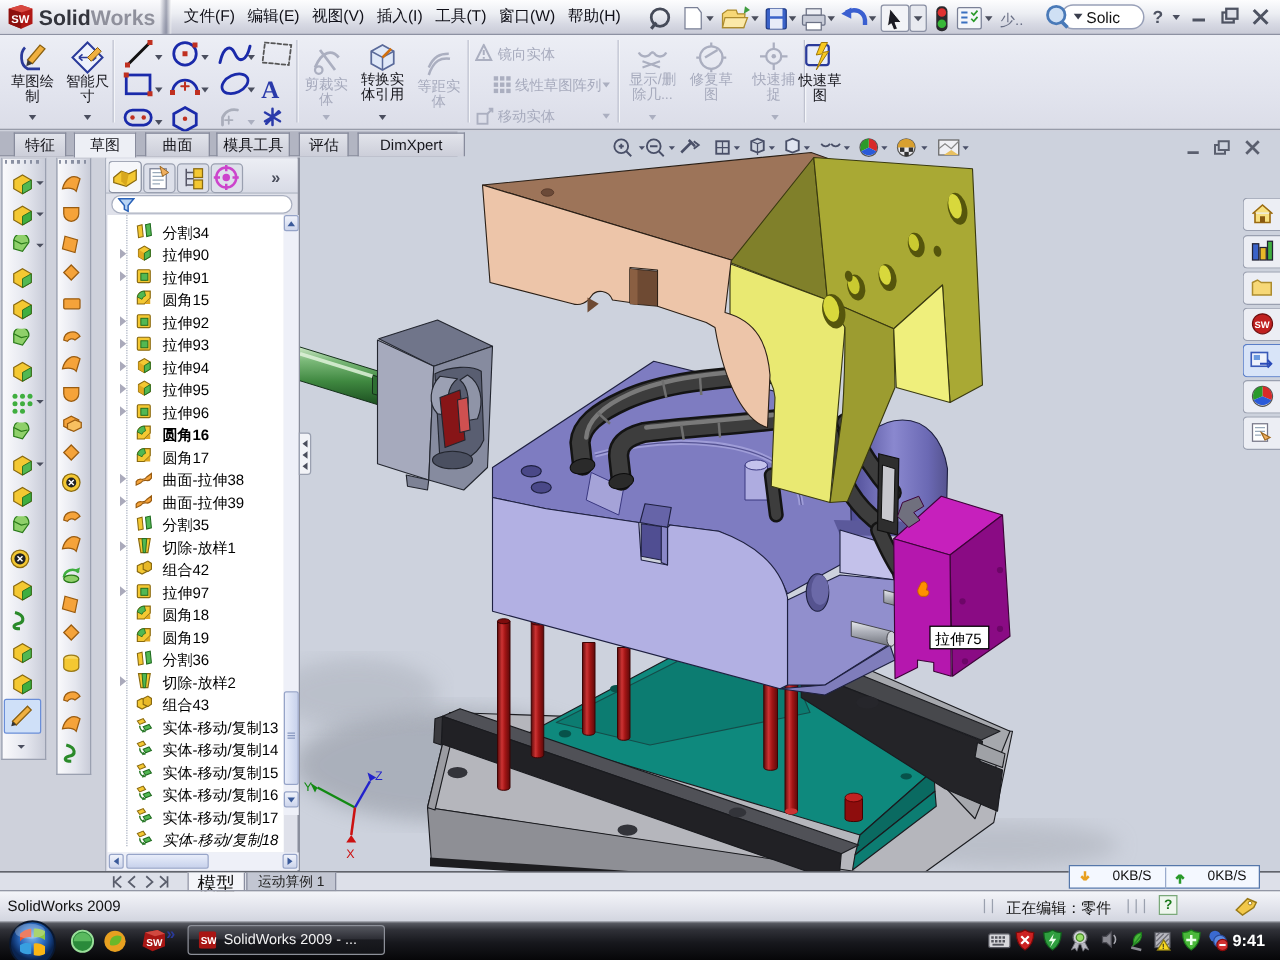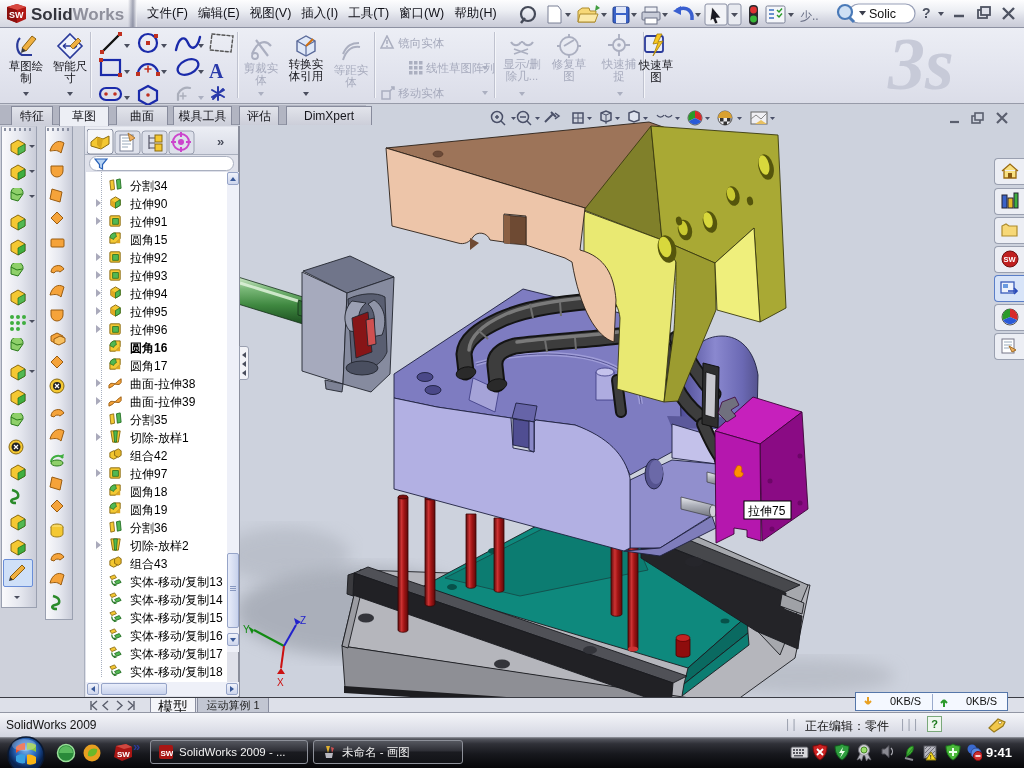--- a/index.html
+++ b/index.html
@@ -441,21 +441,21 @@
 <path d="M4,20 C8,8 14,6 21,7 M4,14 C8,5 13,3 20,3" stroke="#abafc0" stroke-width="2" fill="none"></path>
 </svg>
 等距实<br>体</div>
 
 <div class="cmbtn dis" style="left:380px;top:7px;width:110px;text-align:left;">
 <svg width="15" height="15" style="vertical-align:-3px" xmlns="http://www.w3.org/2000/svg">
         <path d="M7,1 L13,13 L1,13 Z" fill="none" stroke="#abafc0" stroke-width="1.6"></path>
         <path d="M7,5 v4 M7,10.5 v1.5" stroke="#abafc0" stroke-width="1.6"></path>
       </svg>
 镜向实体</div>
-<div class="cmbtn dis" style="left:380px;top:32px;width:115px;text-align:right;">
+<div class="cmbtn dis" style="left:380px;top:32px;width:115px;text-align:center;">
 <svg width="15" height="15" style="vertical-align:-3px" xmlns="http://www.w3.org/2000/svg">
         <g fill="#abafc0">
           <rect x="1" y="1" width="3.5" height="3.5"></rect>
           <rect x="6" y="1" width="3.5" height="3.5"></rect>
           <rect x="11" y="1" width="3.5" height="3.5"></rect>
           <rect x="1" y="6" width="3.5" height="3.5"></rect>
           <rect x="6" y="6" width="3.5" height="3.5"></rect>
           <rect x="11" y="6" width="3.5" height="3.5"></rect>
           <rect x="1" y="11" width="3.5" height="3.5"></rect>
           <rect x="6" y="11" width="3.5" height="3.5"></rect>
@@ -497,21 +497,20 @@
 快速捕<br>捉</div>
 <div class="drop dis" style="left:617px;top:64px;"></div>
 
 <div class="cmbtn" style="left:634px;top:4px;width:44px;">
 <svg width="27" height="27" style="margin:0 auto;display:block" xmlns="http://www.w3.org/2000/svg">
 <rect x="2" y="4" width="18" height="16" rx="2" fill="#e8edfa" stroke="#2a3a9a" stroke-width="1.8"></rect>
 <path d="M14,2 L10,12 L15,11 L10,24 L20,9 L15,10 L19,2 Z" fill="#f8c820" stroke="#a07808" stroke-width="0.8"></path>
 </svg>
 快速草<br>图</div>
 
-<div class="abs" style="left:888px;top:-6px;font-size:74px;font-weight:bold;font-style:italic;color:#c7cad8;font-family:'Liberation Serif',serif;">3s</div>
 </div>
 
 <div class="abs" id="tabstrip">
 <div class="tab" style="left:11px;width:42px;">特征</div>
 <div class="tab active" style="left:59px;width:50px;">草图</div>
 <div class="tab" style="left:116px;width:52px;">曲面</div>
 <div class="tab" style="left:173px;width:59px;">模具工具</div>
 <div class="tab" style="left:239px;width:40px;">评估</div>
 <div class="tab" style="left:286px;width:86px;">DimXpert</div>
 </div>
@@ -915,21 +914,21 @@
           <use href="#i-mc"></use>
         </svg>
         <span class="txt">实体-移动/复制16</span>
       </div>
 <div class="trow" style="top:472px;">
         <svg class="ticon" width="15" height="15">
           <use href="#i-mc"></use>
         </svg>
         <span class="txt">实体-移动/复制17</span>
       </div>
-<div class="trow" style="top:490px;">
+<div class="trow" style="top:490px;font-style:italic;">
         <svg class="ticon" width="15" height="15">
           <use href="#i-mc"></use>
         </svg>
         <span class="txt">实体-移动/复制18</span>
       </div>
 </div>
 
 <div style="position:absolute;left:142px;top:46px;width:12px;height:480px;background:#eef0f8;"></div>
 <div class="sbtn" style="left:142px;top:46px;width:12px;height:13px;"></div>
 <div class="sarrow" style="left:145px;top:51px;border-left:3px solid transparent;border-right:3px solid transparent;border-bottom:4px solid #3a5a9a;"></div>
@@ -1001,27 +1000,20 @@
 <text x="61" y="14" font-size="8" font-weight="bold" fill="#fff" font-family="Liberation Sans">SW</text>
 </svg>
 <div class="abs" style="left:133px;top:2px;color:#2a3a9a;font-weight:bold;font-size:13px;">»</div>
 
 <div class="taskbtn" style="left:150px;width:158px;">
 <svg width="14" height="14" style="margin:0 6px 0 8px" xmlns="http://www.w3.org/2000/svg">
 <rect x="0" y="0" width="14" height="14" rx="2" fill="#a81614"></rect>
 <text x="1.5" y="10.5" font-size="8" font-weight="bold" fill="#fff" font-family="Liberation Sans">SW</text>
 </svg>
 SolidWorks 2009 - ...</div>
-<div class="taskbtn" style="left:313px;width:150px;">
-<svg width="14" height="14" style="margin:0 6px 0 8px" xmlns="http://www.w3.org/2000/svg">
-<path d="M4,1 L6,8 L8,1 Z" fill="#e0b030"></path>
-<path d="M9,2 L10,8 L12,3 Z" fill="#d05050"></path>
-<path d="M3,8 h8 l-1,5 h-6 Z" fill="#b8b8c0"></path>
-</svg>
-未命名 - 画图</div>
 
 <svg class="abs" style="left:790px;top:8px;" width="20" height="15" xmlns="http://www.w3.org/2000/svg">
 <rect x="1" y="2" width="17" height="11" rx="1.5" fill="#d8d8dc" stroke="#55565e"></rect>
 <g fill="#55565e">
         <rect x="3" y="4" width="2" height="2"></rect>
         <rect x="6" y="4" width="2" height="2"></rect>
         <rect x="9" y="4" width="2" height="2"></rect>
         <rect x="12" y="4" width="2" height="2"></rect>
         <rect x="3" y="7" width="2" height="2"></rect>
         <rect x="6" y="7" width="2" height="2"></rect>

